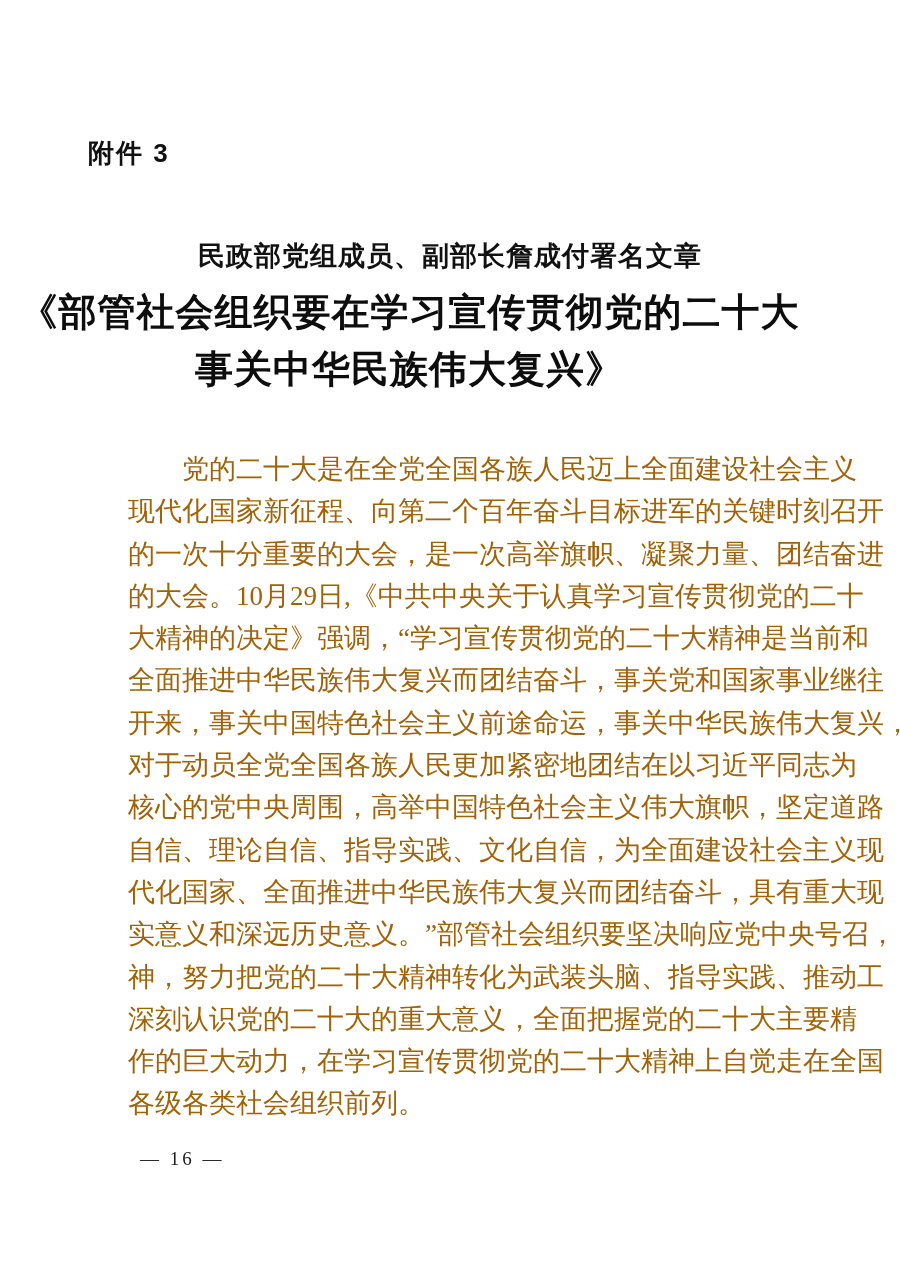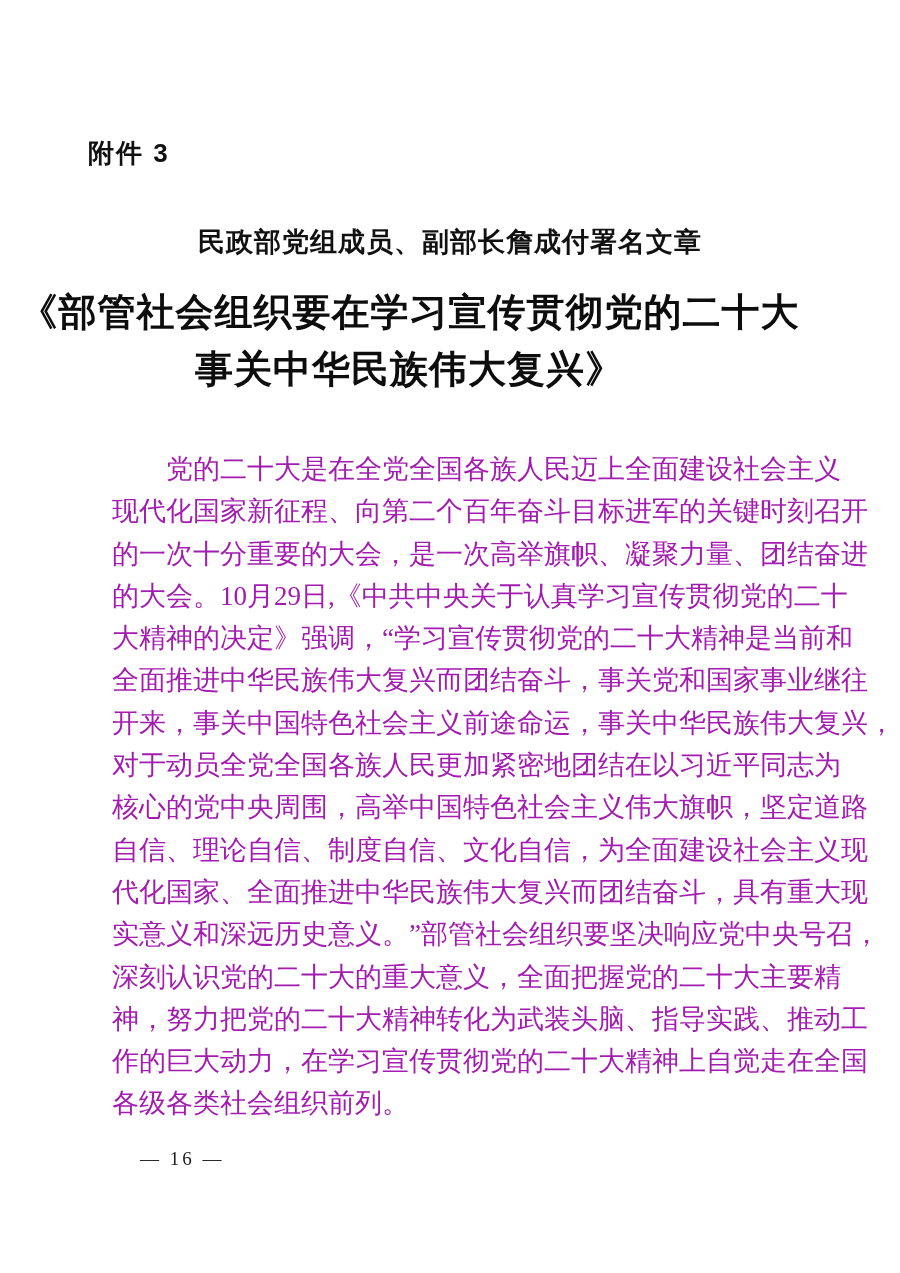--- a/index.html
+++ b/index.html
@@ -21,21 +21,21 @@
     top: 136px;
     left: 88px;
     font-family: "Liberation Sans", sans-serif;
     font-weight: 700;
     font-size: 26px;
     letter-spacing: 2px;
     color: #111111;
   }
   .byline {
     position: absolute;
-    top: 224px;
+    top: 238px;
     left: 0;
     width: 900px;
     text-align: center;
     font-family: "Liberation Sans", sans-serif;
     font-weight: 700;
     font-size: 27px;
     letter-spacing: 1px;
     color: #111111;
   }
   .doc-title {
@@ -47,26 +47,26 @@
     font-family: "Liberation Serif", serif;
     font-weight: 700;
     font-size: 38px;
     line-height: 57px;
     letter-spacing: 1px;
     color: #0d0d0d;
   }
   .body-text {
     position: absolute;
     top: 448px;
-    left: 112px;
+    left: 128px;
     width: 678px;
     font-family: "Liberation Serif", serif;
     font-size: 27px;
     line-height: 42.3px;
-    color: #a21caf;
+    color: #a16207;
   }
   .body-line {
     text-align: justify;
     text-align-last: justify;
     height: 42.3px;
     white-space: nowrap;
   }
   .body-line.first-line {
     text-indent: 2em;
   }
@@ -101,24 +101,24 @@
   <div class="body-text">
       <div class="body-line first-line">党的二十大是在全党全国各族人民迈上全面建设社会主义</div>
       <div class="body-line">现代化国家新征程、向第二个百年奋斗目标进军的关键时刻召开</div>
       <div class="body-line">的一次十分重要的大会，是一次高举旗帜、凝聚力量、团结奋进</div>
       <div class="body-line">的大会。10月29日,《中共中央关于认真学习宣传贯彻党的二十</div>
       <div class="body-line">大精神的决定》强调，“学习宣传贯彻党的二十大精神是当前和</div>
       <div class="body-line">全面推进中华民族伟大复兴而团结奋斗，事关党和国家事业继往</div>
       <div class="body-line">开来，事关中国特色社会主义前途命运，事关中华民族伟大复兴，</div>
       <div class="body-line">对于动员全党全国各族人民更加紧密地团结在以习近平同志为</div>
       <div class="body-line">核心的党中央周围，高举中国特色社会主义伟大旗帜，坚定道路</div>
-      <div class="body-line">自信、理论自信、制度自信、文化自信，为全面建设社会主义现</div>
+      <div class="body-line">自信、理论自信、指导实践、文化自信，为全面建设社会主义现</div>
       <div class="body-line">代化国家、全面推进中华民族伟大复兴而团结奋斗，具有重大现</div>
       <div class="body-line">实意义和深远历史意义。”部管社会组织要坚决响应党中央号召，</div>
+      <div class="body-line">神，努力把党的二十大精神转化为武装头脑、指导实践、推动工</div>
       <div class="body-line">深刻认识党的二十大的重大意义，全面把握党的二十大主要精</div>
-      <div class="body-line">神，努力把党的二十大精神转化为武装头脑、指导实践、推动工</div>
       <div class="body-line">作的巨大动力，在学习宣传贯彻党的二十大精神上自觉走在全国</div>
       <div class="body-line last-line">各级各类社会组织前列。</div>
     </div>
 
   <div class="page-number">— 16 —</div>
 
 </div>
 
 </body></html>

